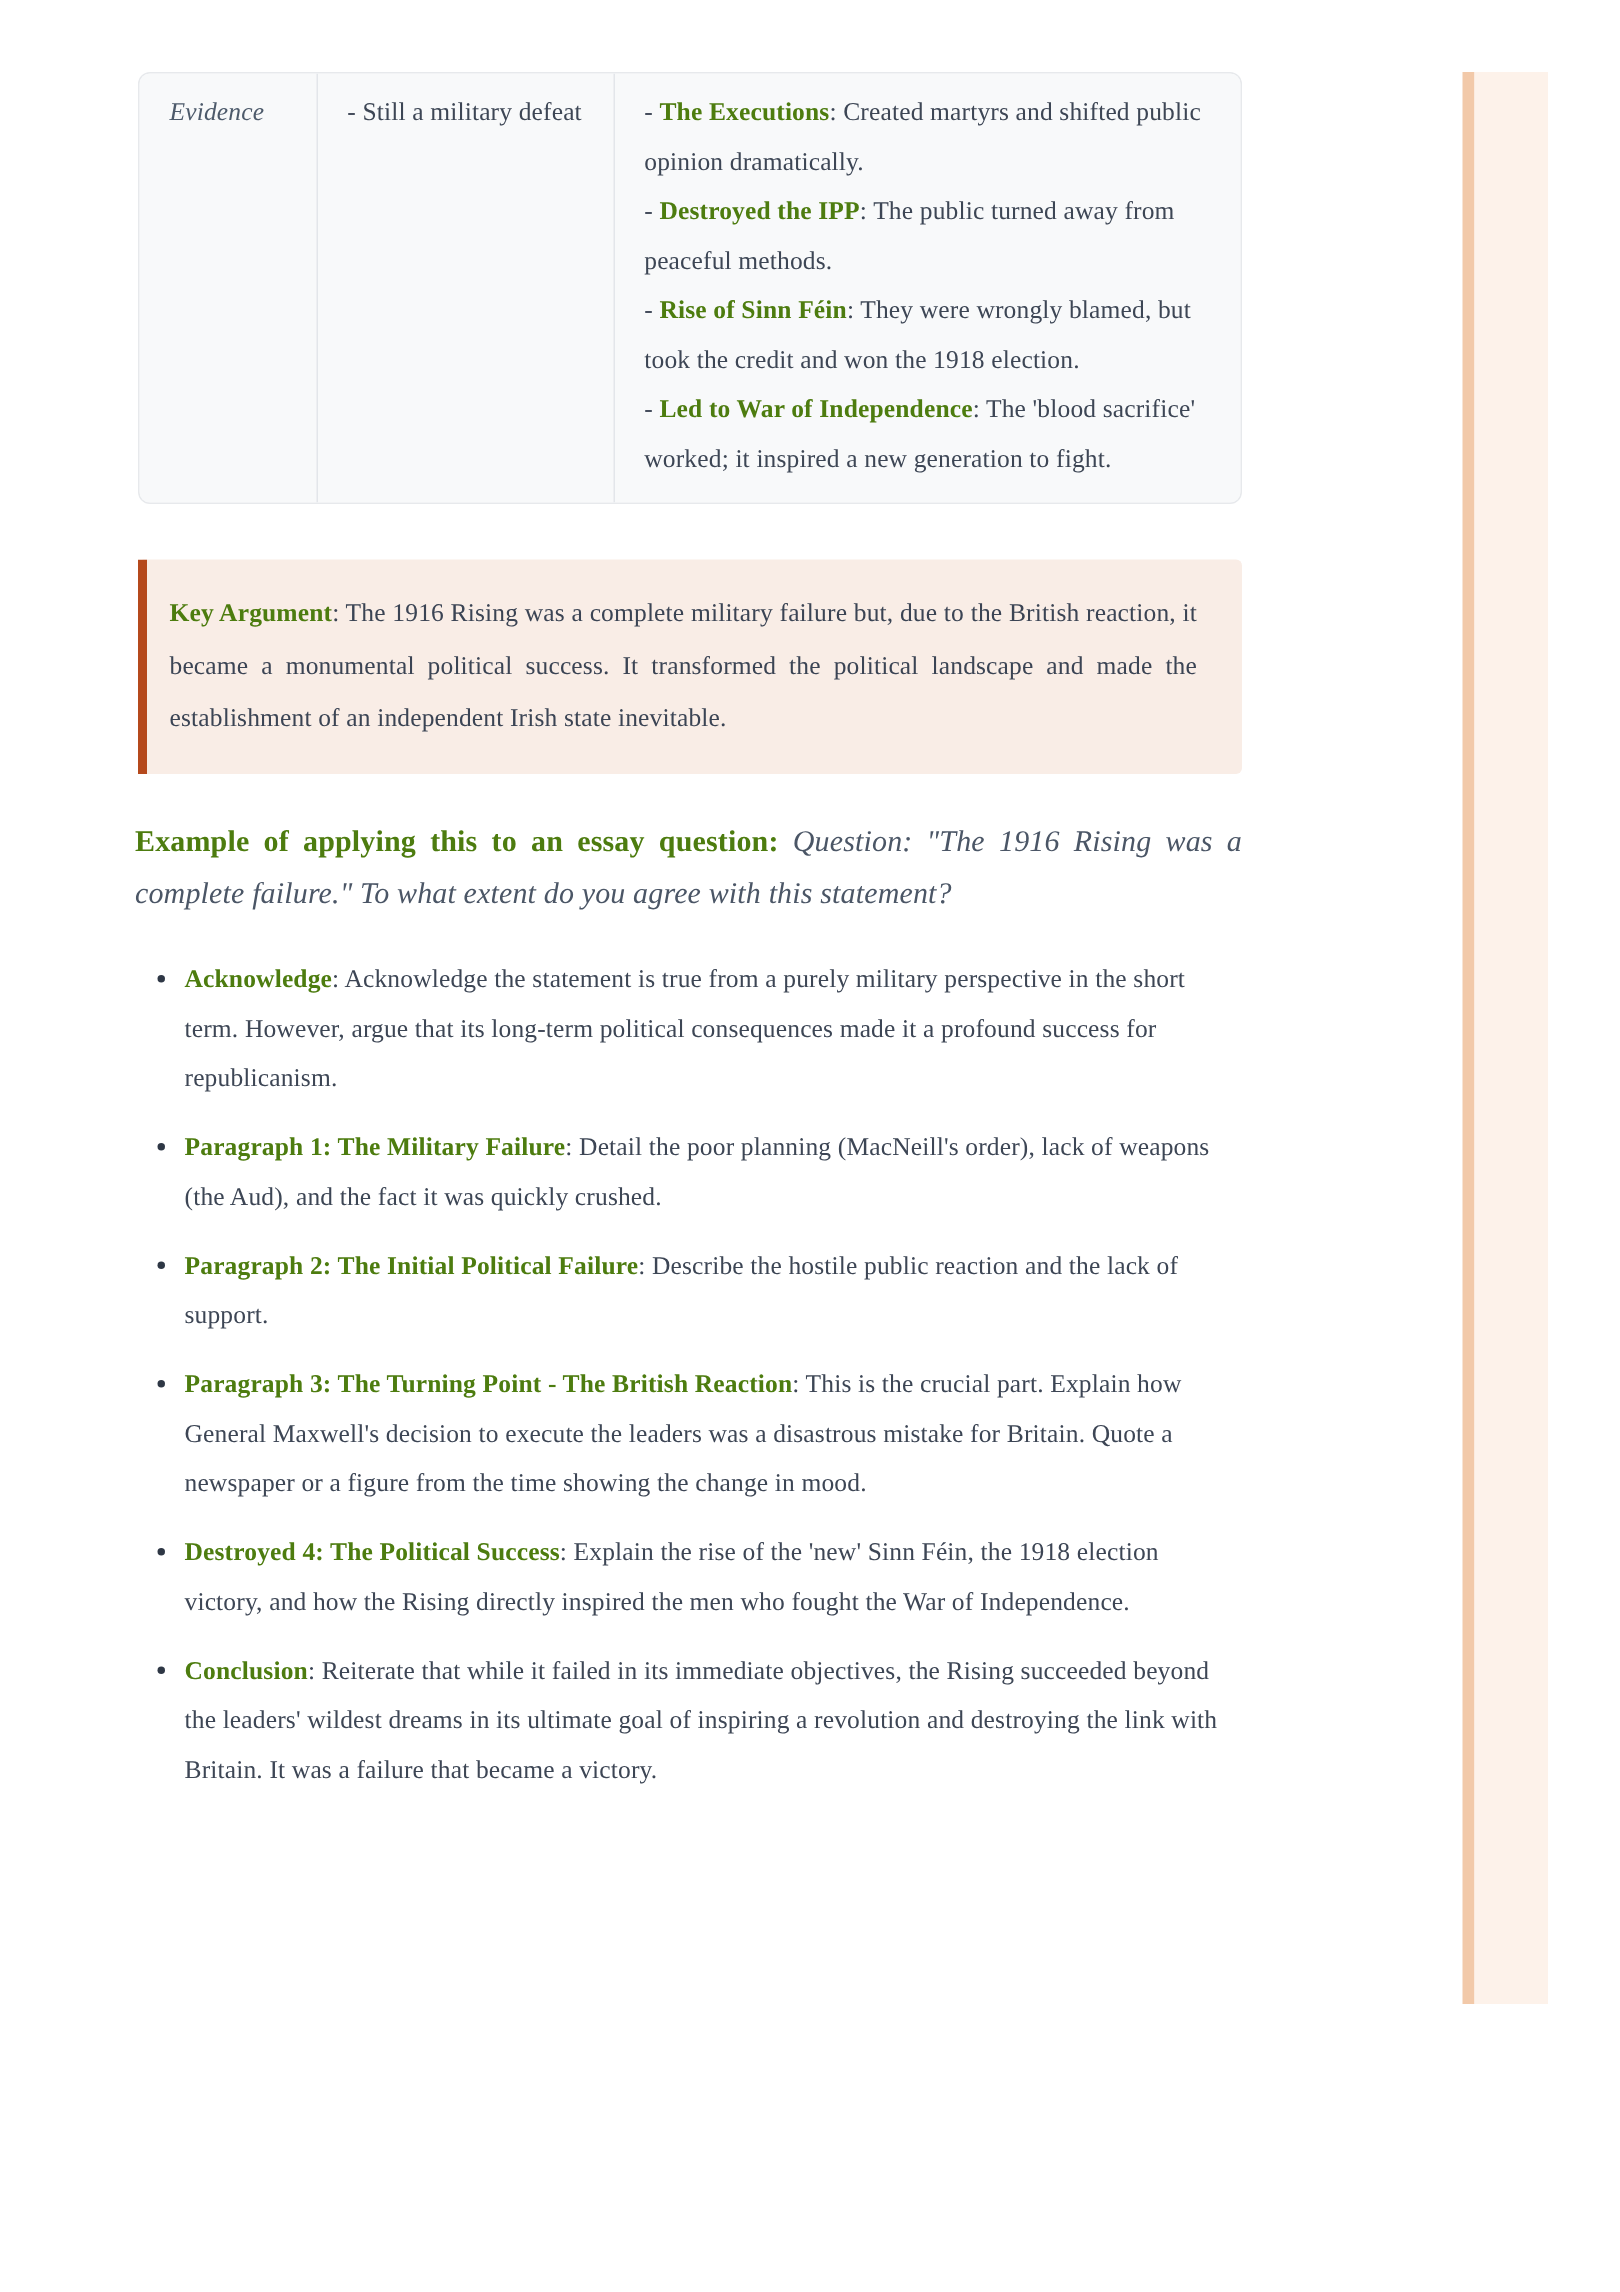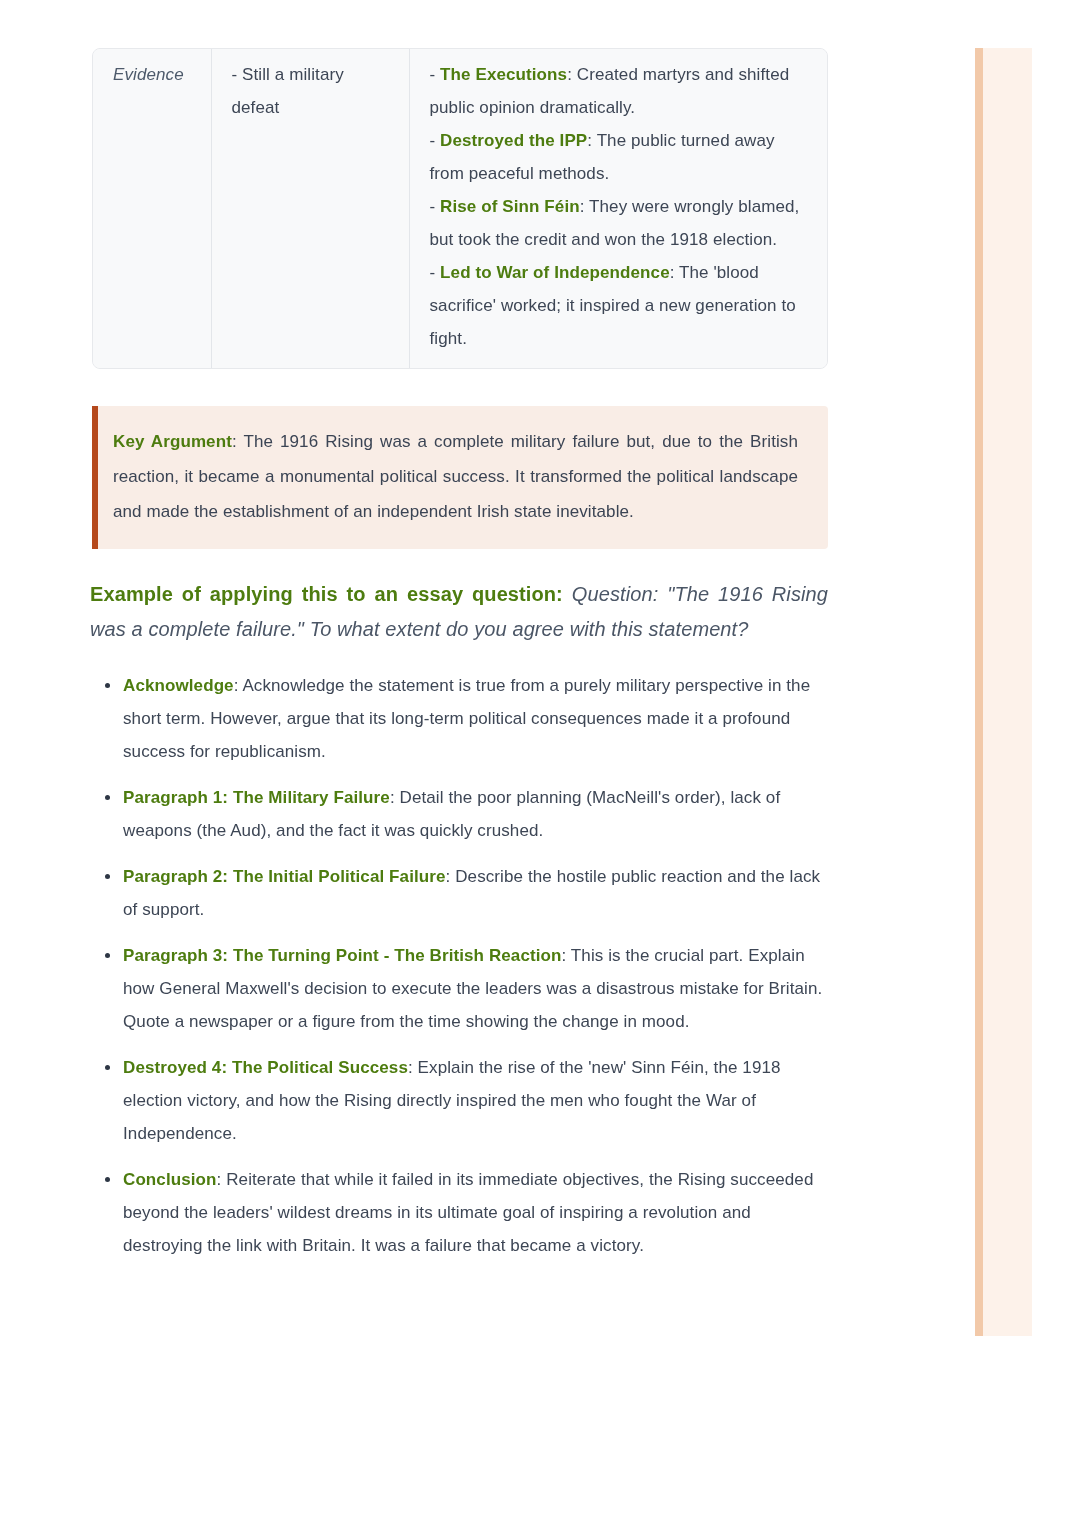--- a/index.html
+++ b/index.html
@@ -5,21 +5,21 @@
   html, body {
     margin: 0;
     padding: 0;
     background: #ffffff;
   }
   .page {
     position: relative;
     width: 1080px;
     height: 1336px;
     background: #ffffff;
-    font-family: Liberation Sans, sans-serif;
+    font-family: Liberation Serif, serif;
     color: #3d4655;
     overflow: hidden;
   }
   
   .edge-line {
     position: absolute;
     left: 975px; top: 48px;
     width: 8px; height: 1430px;
     background: #f2c9a9;
   }

